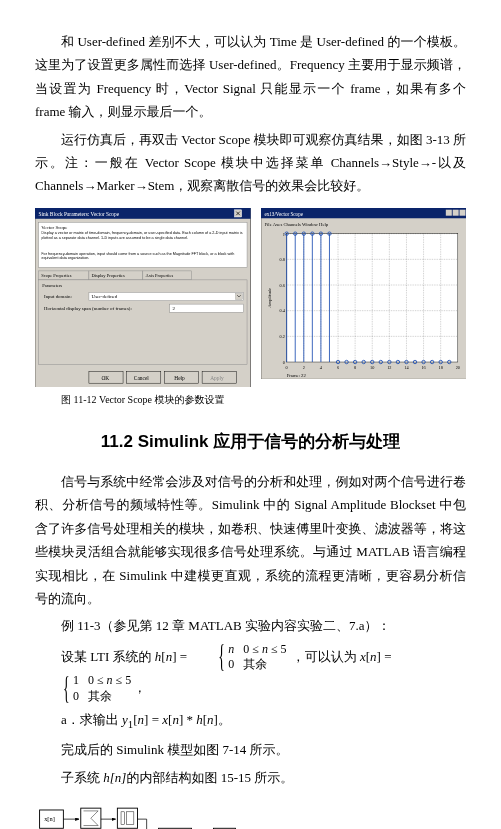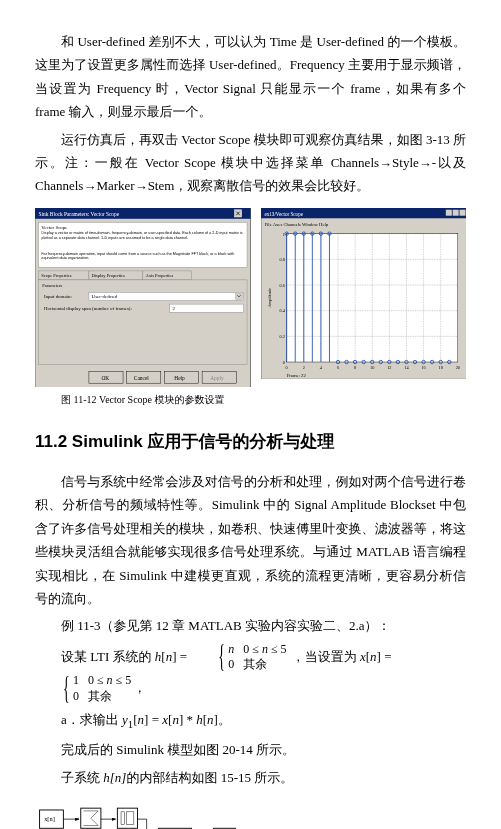--- a/index.html
+++ b/index.html
@@ -31,20 +31,21 @@
     width: 100%;
     display: block;
   }
   .caption {
     text-align: center;
     font-size: 10px;
     margin-top: 4px;
     font-family: "SimSun", serif;
   }
   .section-title {
+    text-align: center;
     font-weight: bold;
     font-size: 17px;
     margin: 18px 0 12px 0;
     font-family: "SimHei", sans-serif;
   }
   .formula-line {
     margin: 4px 0;
     text-indent: 2em;
   }
   .lbrace {
@@ -213,40 +214,40 @@
       </g>
       <text x="12" y="105" font-size="5.5" transform="rotate(-90 12 105)" text-anchor="middle">Amplitude</text>
       <text x="30" y="197" font-size="5.5">Frame: 22</text>
     </svg>
   </div>
 </div>
 
 <div class="section-title">11.2   Simulink 应用于信号的分析与处理</div>
 
 <p class="para">信号与系统中经常会涉及对信号的分析和处理，例如对两个信号进行卷积、分析信号的频域特性等。Simulink 中的 Signal Amplitude Blockset 中包含了许多信号处理相关的模块，如卷积、快速傅里叶变换、滤波器等，将这些模块灵活组合就能够实现很多信号处理系统。与通过 MATLAB 语言编程实现相比，在 Simulink 中建模更直观，系统的流程更清晰，更容易分析信号的流向。</p>
-<p class="para">例 11-3（参见第 12 章 MATLAB 实验内容实验二、2.a）：</p>
+<p class="para">例 11-3（参见第 12 章 MATLAB 实验内容实验二、7.a）：</p>
 
 <div class="formula-line">
   <span>设某 LTI 系统的 </span><span class="italic">h</span>[<span class="italic">n</span>] =
   <span class="lbrace">
     <span class="lbrace-row"><span class="italic">n</span>&nbsp;&nbsp;&nbsp;0 ≤ <span class="italic">n</span> ≤ 5</span>
     <span class="lbrace-row">0&nbsp;&nbsp;&nbsp;其余</span>
   </span>
-  <span>，当设置为 </span><span class="italic">x</span>[<span class="italic">n</span>] =
+  <span>，可以认为 </span><span class="italic">x</span>[<span class="italic">n</span>] =
   <span class="lbrace">
     <span class="lbrace-row">1&nbsp;&nbsp;&nbsp;0 ≤ <span class="italic">n</span> ≤ 5</span>
     <span class="lbrace-row">0&nbsp;&nbsp;&nbsp;其余</span>
   </span>，
 </div>
 
 <p class="para">
   <span>a．求输出 </span><span class="italic">y</span><sub>1</sub>[<span class="italic">n</span>] = <span class="italic">x</span>[<span class="italic">n</span>] * <span class="italic">h</span>[<span class="italic">n</span>]<span>。</span>
 </p>
 
-<p class="para">完成后的 Simulink 模型如图 20-14 所示。</p>
+<p class="para">完成后的 Simulink 模型如图 7-14 所示。</p>
 <p class="para">
   <span>子系统 </span><span class="italic">h[n]</span><span>的内部结构如图 15-15 所示。</span>
 </p>
 
 <div class="figures-row">
   <div class="fig-box" style="flex:1.3">
     <svg viewBox="0 0 260 100">
 
       <rect x="5" y="12" width="26" height="20" fill="#fff" stroke="#000"></rect>
       <text x="10" y="24" font-size="7">x[n]</text>

